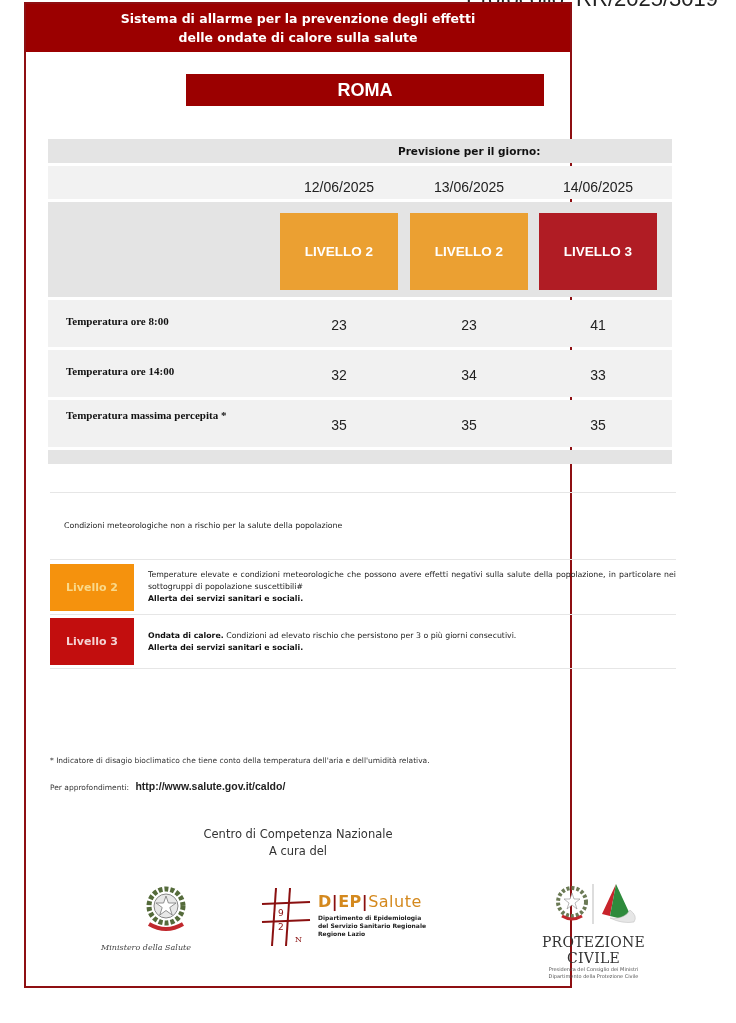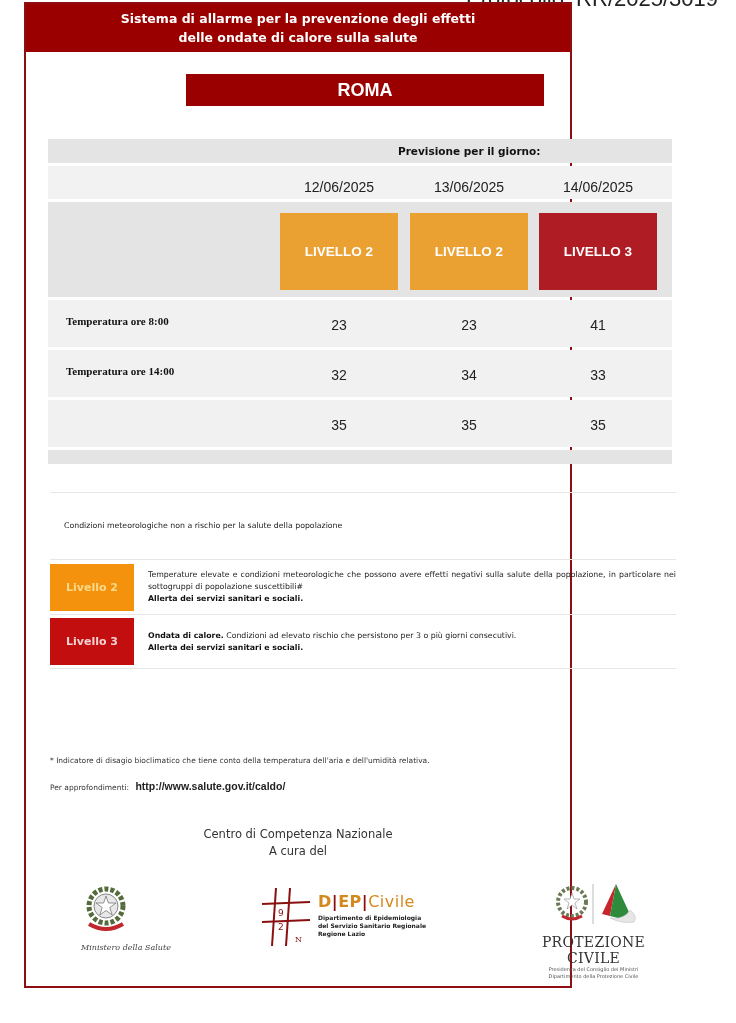--- a/index.html
+++ b/index.html
@@ -79,21 +79,21 @@
   .note { position: absolute; left: 24px; top: 752px; font-size: 7.5px; color: #333; font-family: "DejaVu Sans", sans-serif; }
   .more { position: absolute; left: 24px; top: 776px; font-size: 7.5px; color: #333; font-family: "DejaVu Sans", sans-serif; }
   .more a { font-family: "Liberation Sans", sans-serif; font-weight: bold; font-size: 10.5px; color: #222; text-decoration: none; margin-left: 4px; }
 
   .credit {
     position: absolute; left: 0; right: 0; top: 822px; text-align: center;
     font-family: "DejaVu Sans", sans-serif; font-size: 11.5px; line-height: 17px; color: #333;
   }
 
   .logo { position: absolute; }
-  .logo-ministero { left: 55px; top: 878px; width: 110px; height: 80px; text-align: left; }
+  .logo-ministero { left: 55px; top: 878px; width: 110px; height: 80px; text-align: right; }
   .logo-ministero .script { font-family: "DejaVu Serif", serif; font-style: italic; font-size: 8px; color: #444; margin-top: 2px; }
   .logo-dep { left: 234px; top: 882px; width: 200px; height: 70px; }
   .logo-dep .dep-title { position: absolute; left: 58px; top: 6px; font-family: "DejaVu Sans", sans-serif; font-weight: bold; font-size: 16px; color: #d4891e; letter-spacing: 0.5px; }
   .logo-dep .dep-title .sep { color: #8a1010; }
   .logo-dep .dep-title .lazio { font-weight: normal; }
   .logo-dep .dep-sub { position: absolute; left: 58px; top: 28px; font-family: "DejaVu Sans", sans-serif; font-weight: bold; font-size: 6px; line-height: 8px; color: #222; }
   .logo-pc { left: 505px; top: 876px; width: 125px; height: 85px; text-align: center; }
   .logo-pc .pc-title { font-family: "DejaVu Serif", serif; font-size: 14px; color: #333; letter-spacing: 0.3px; }
   .logo-pc .pc-sub { font-family: "DejaVu Sans", sans-serif; font-size: 5px; line-height: 7px; color: #555; }
 </style>
@@ -136,20 +136,21 @@
     </div>
 
     <div class="frow data">
       <span class="rowlabel">Temperatura ore 14:00</span>
       <span class="cell c1">32</span>
       <span class="cell c2">34</span>
       <span class="cell c3">33</span>
     </div>
 
     <div class="frow data tall">
+      <span class="rowlabel">Temperatura massima percepita *</span>
       <span class="cell c1">35</span>
       <span class="cell c2">35</span>
       <span class="cell c3">35</span>
     </div>
 
     <div class="frow foot"></div>
   </div>
 
   <div class="legend">
     <div class="lrow" style="height:67px">
@@ -200,21 +201,21 @@
       <g stroke="#8a1010" stroke-width="2" fill="none">
         <line x1="16" y1="2" x2="12" y2="60"></line>
         <line x1="30" y1="2" x2="26" y2="60"></line>
         <line x1="2" y1="18" x2="50" y2="16"></line>
         <line x1="2" y1="36" x2="50" y2="34"></line>
       </g>
       <text x="18" y="30" font-size="9" fill="#8a1010" font-family="DejaVu Sans, sans-serif">9</text>
       <text x="18" y="44" font-size="9" fill="#8a1010" font-family="DejaVu Sans, sans-serif">2</text>
       <text x="35" y="56" font-size="8" fill="#8a1010" font-family="DejaVu Serif, serif">N</text>
     </svg>
-    <div class="dep-title"><span>D</span><span class="sep">|</span><span>EP</span><span class="sep">|</span><span class="lazio">Civile</span></div>
+    <div class="dep-title"><span>D</span><span class="sep">|</span><span>EP</span><span class="sep">|</span><span class="lazio">Salute</span></div>
     <div class="dep-sub">
       <div>Dipartimento di Epidemiologia</div>
       <div>del Servizio Sanitario Regionale</div>
       <div>Regione Lazio</div>
     </div>
   </div>
 
   <div class="logo logo-pc">
     <svg width="100" height="50" viewBox="0 0 100 50">
       <circle cx="28" cy="22" r="14" fill="none" stroke="#6b7a55" stroke-width="4" stroke-dasharray="3 2"></circle>

